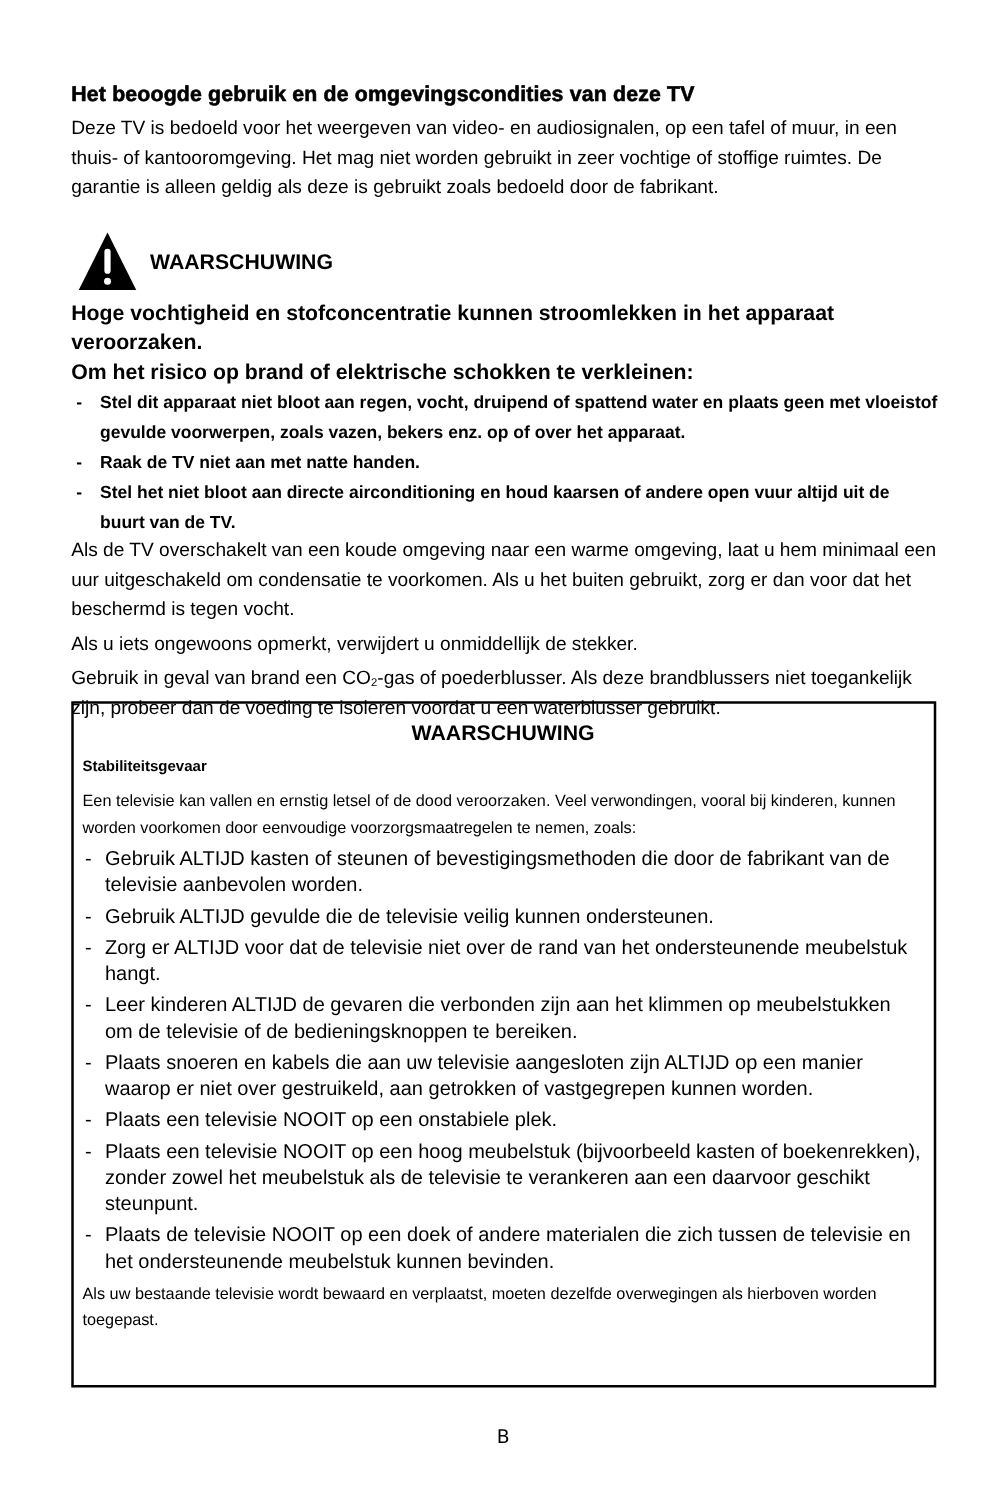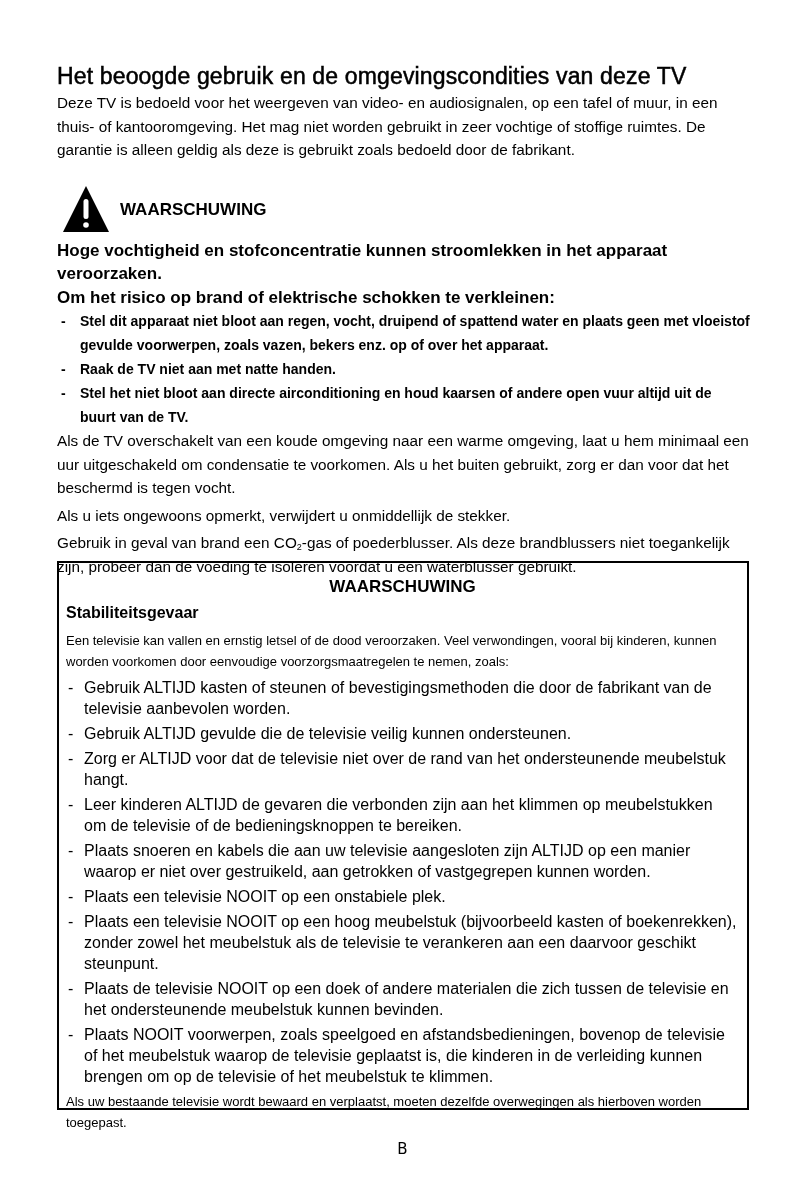--- a/index.html
+++ b/index.html
@@ -2,21 +2,21 @@
 <html><head>
 <meta charset="utf-8">
 <style>
   html, body { margin: 0; padding: 0; background: #ffffff; }
   body {
     width: 805px; height: 1191px; position: relative; overflow: hidden;
     font-family: "Liberation Sans", sans-serif; color: #000000;
   }
   .page { position: absolute; left: 57px; top: 62px; width: 694px; }
   h1 {
-    margin: 0; font-size: 23px; font-weight: 400; letter-spacing: 0.15px;
+    margin: 0; font-size: 17px; font-weight: 700; letter-spacing: 0.15px;
     line-height: 28px; -webkit-text-stroke: 0.5px #000;
   }
   .p { font-size: 15.3px; line-height: 23.5px; margin: 0; }
   .intro { margin-top: 1px; }
   .warn-head {
     display: flex; align-items: center; margin-top: 21px; height: 52px;
   }
   .triangle { width: 48px; height: 48px; margin-left: 5px; margin-right: 10px; }
   .warn-title { font-size: 17px; font-weight: bold; margin-top: 2px; }
   .bold { font-weight: bold; font-size: 17px; line-height: 23.5px; margin: 0; }
@@ -26,21 +26,21 @@
   ul.dash li::before { content: "-"; position: absolute; left: 4px; top: 0; }
   .bold-list li { font-weight: bold; font-size: 14px; line-height: 24px; margin-bottom: 0; }
   .bold-list li + li { margin-top: 0; }
   .gap { margin-top: 4px; }
   .box {
     position: absolute; left: 57px; top: 561px; width: 688px; height: 545px;
     border: 2px solid #000; box-sizing: content-box;
   }
   .box-inner { padding: 13px 8px 0 7px; }
   .box-title { text-align: center; font-weight: bold; font-size: 17px; line-height: 22px; margin: 0; }
-  .box-sub { font-weight: bold; font-size: 16px; line-height: 22px; margin: 4px 0 0 0; }
+  .box-sub { font-weight: bold; font-size: 12px; line-height: 22px; margin: 4px 0 0 0; }
   .box-p { font-size: 13px; line-height: 21px; margin: 6px 0 0 0; }
   .box-list { margin-top: 5px !important; }
   .box-list li { font-size: 16px; line-height: 21px; margin-bottom: 4px; padding-left: 18px !important; }
   .box-list li::before { left: 2px !important; }
   .box-footer { margin-top: 0; }
   .page-num {
     position: absolute; left: 0; width: 805px; top: 1140px; text-align: center;
     font-family: "DejaVu Sans", sans-serif; font-size: 15px;
   }
   sub { font-size: 9px; vertical-align: -2px; line-height: 0; }
@@ -82,19 +82,18 @@
     <p class="box-p">Een televisie kan vallen en ernstig letsel of de dood veroorzaken. Veel verwondingen, vooral bij kinderen, kunnen worden voorkomen door eenvoudige voorzorgsmaatregelen te nemen, zoals:</p>
     <ul class="dash box-list">
       <li>Gebruik ALTIJD kasten of steunen of bevestigingsmethoden die door de fabrikant van de televisie aanbevolen worden.</li>
       <li>Gebruik ALTIJD gevulde die de televisie veilig kunnen ondersteunen.</li>
       <li>Zorg er ALTIJD voor dat de televisie niet over de rand van het ondersteunende meubelstuk hangt.</li>
       <li>Leer kinderen ALTIJD de gevaren die verbonden zijn aan het klimmen op meubelstukken om de televisie of de bedieningsknoppen te bereiken.</li>
       <li>Plaats snoeren en kabels die aan uw televisie aangesloten zijn ALTIJD op een manier waarop er niet over gestruikeld, aan getrokken of vastgegrepen kunnen worden.</li>
       <li>Plaats een televisie NOOIT op een onstabiele plek.</li>
       <li>Plaats een televisie NOOIT op een hoog meubelstuk (bijvoorbeeld kasten of boekenrekken), zonder zowel het meubelstuk als de televisie te verankeren aan een daarvoor geschikt steunpunt.</li>
       <li>Plaats de televisie NOOIT op een doek of andere materialen die zich tussen de televisie en het ondersteunende meubelstuk kunnen bevinden.</li>
-      <li>Plaats NOOIT voorwerpen, zoals speelgoed en afstandsbedieningen, bovenop de televisie of het meubelstuk waarop de televisie geplaatst is, die kinderen in de verleiding kunnen brengen om op de televisie of het meubelstuk te klimmen.</li>
     </ul>
     <p class="box-p box-footer">Als uw bestaande televisie wordt bewaard en verplaatst, moeten dezelfde overwegingen als hierboven worden toegepast.</p>
   </div>
 </div>
 
 <div class="page-num">B</div>
 
 </body></html>

